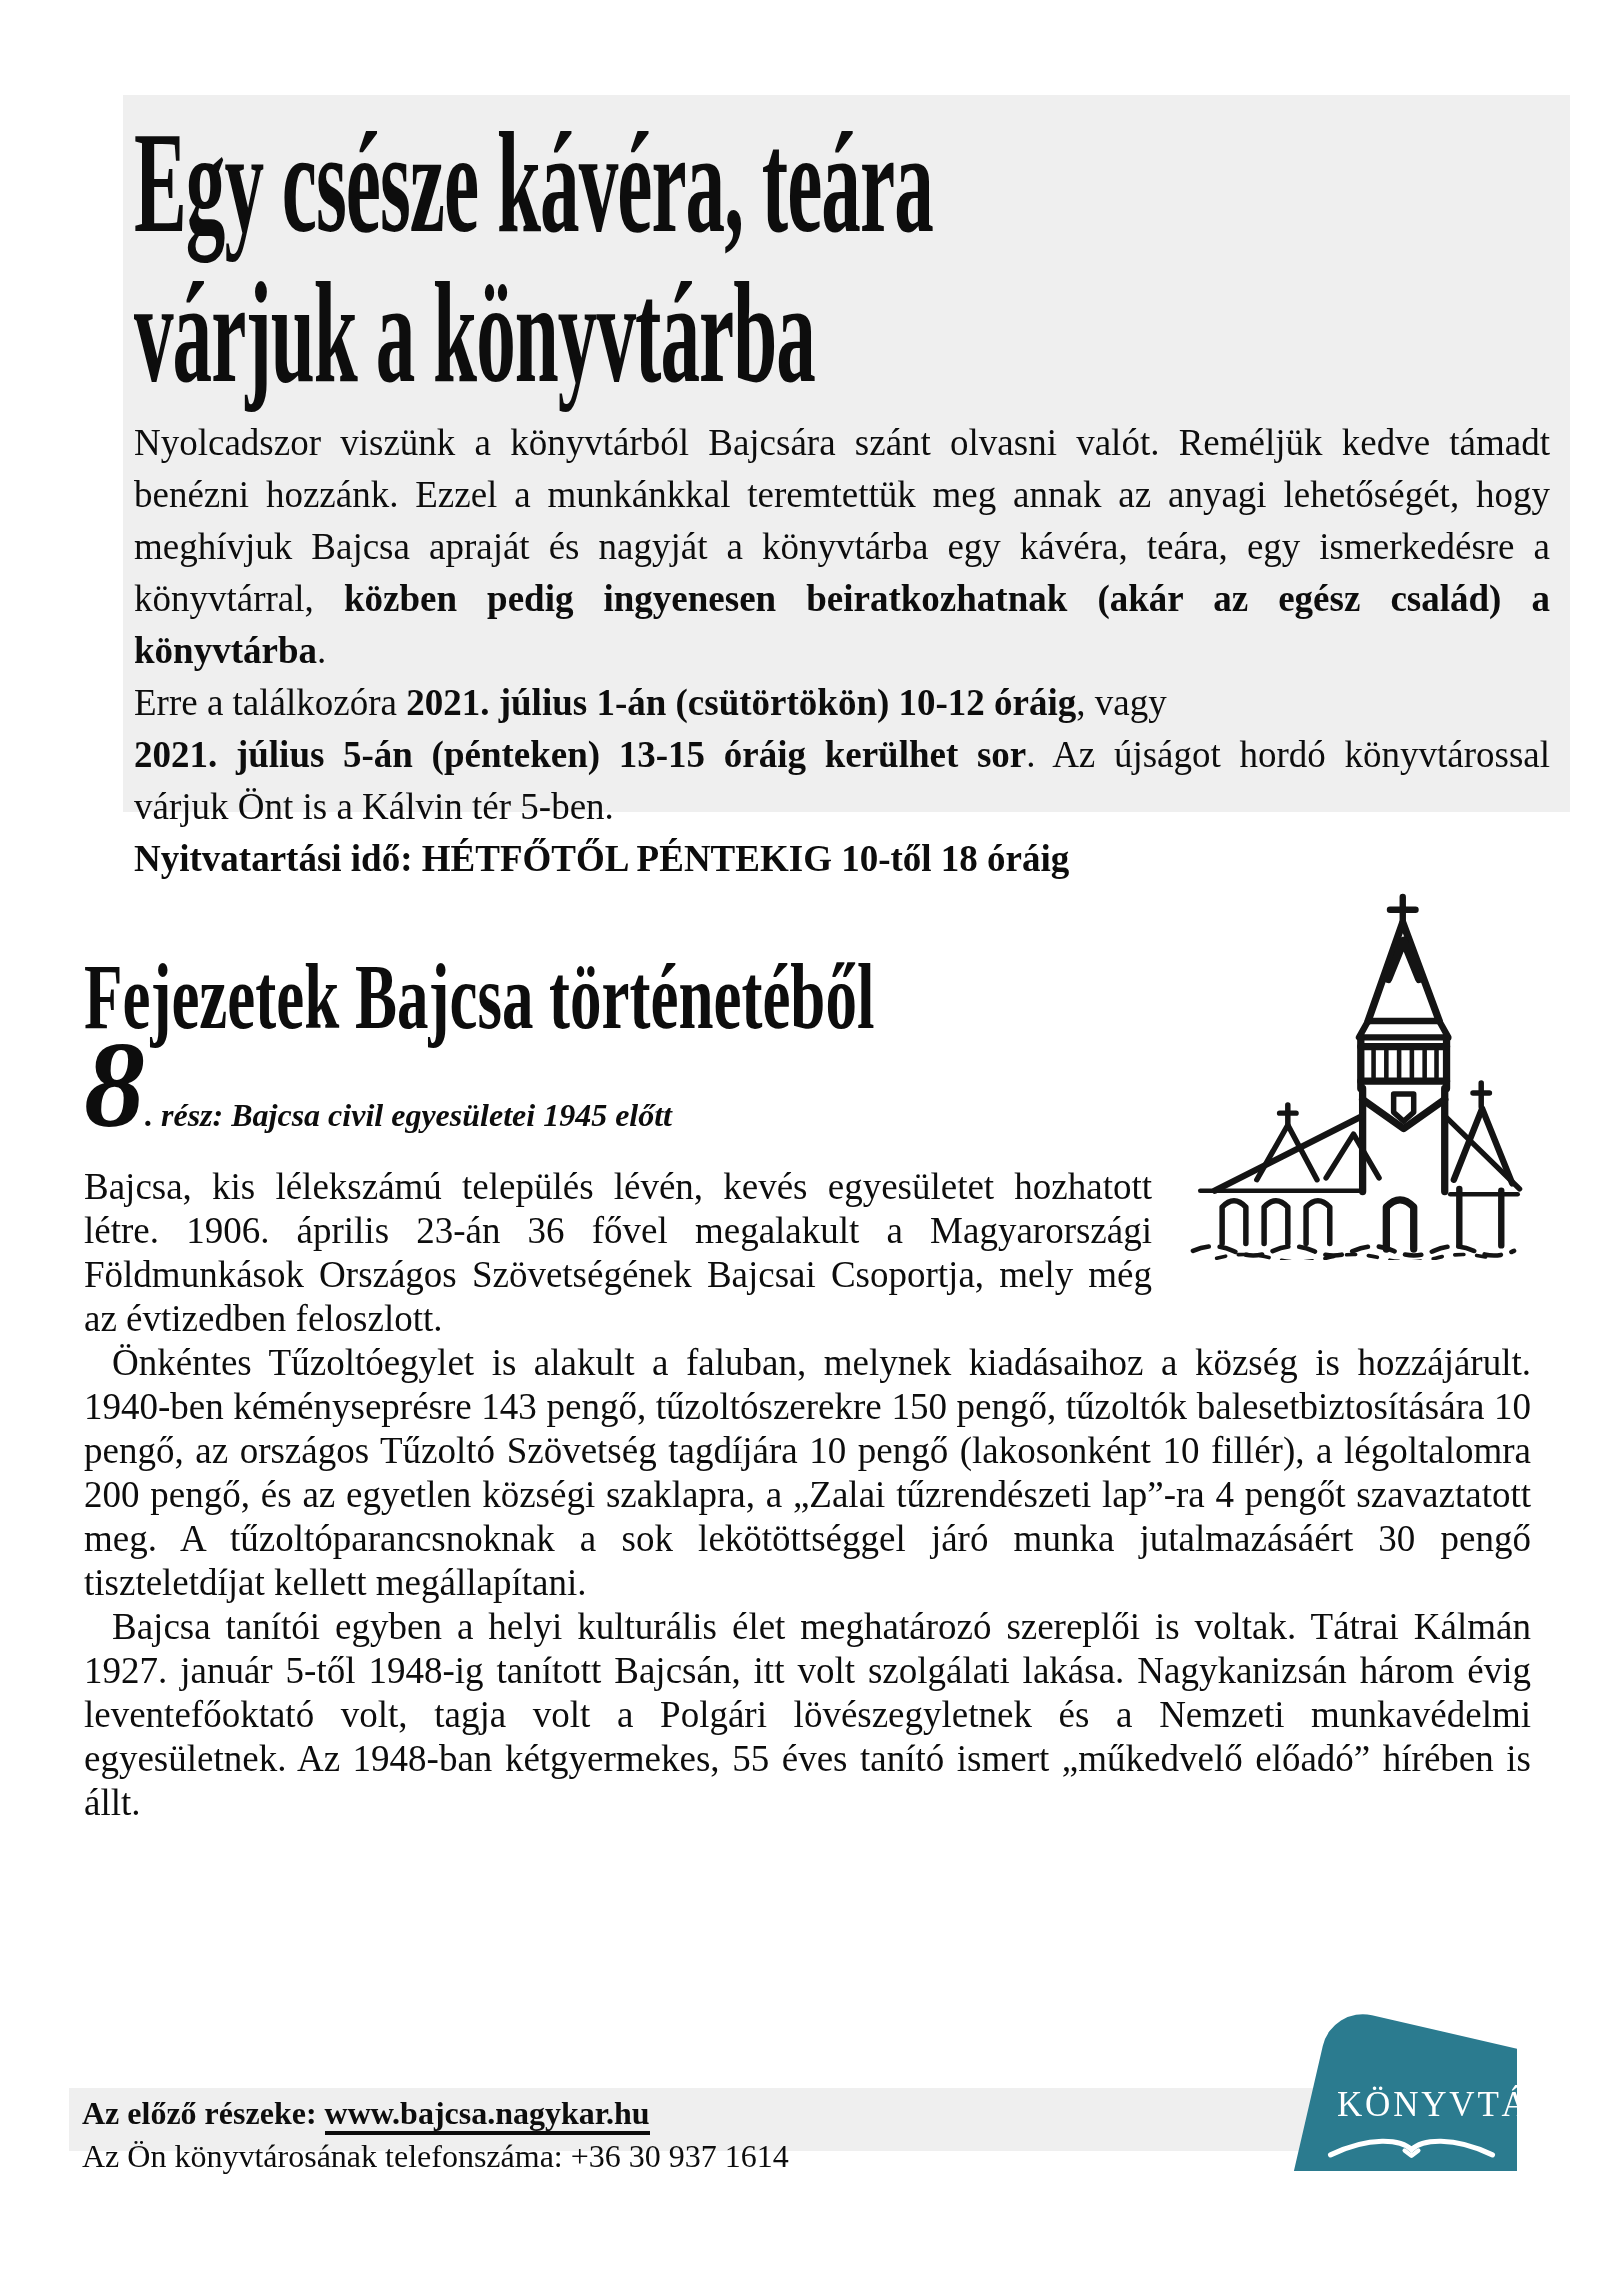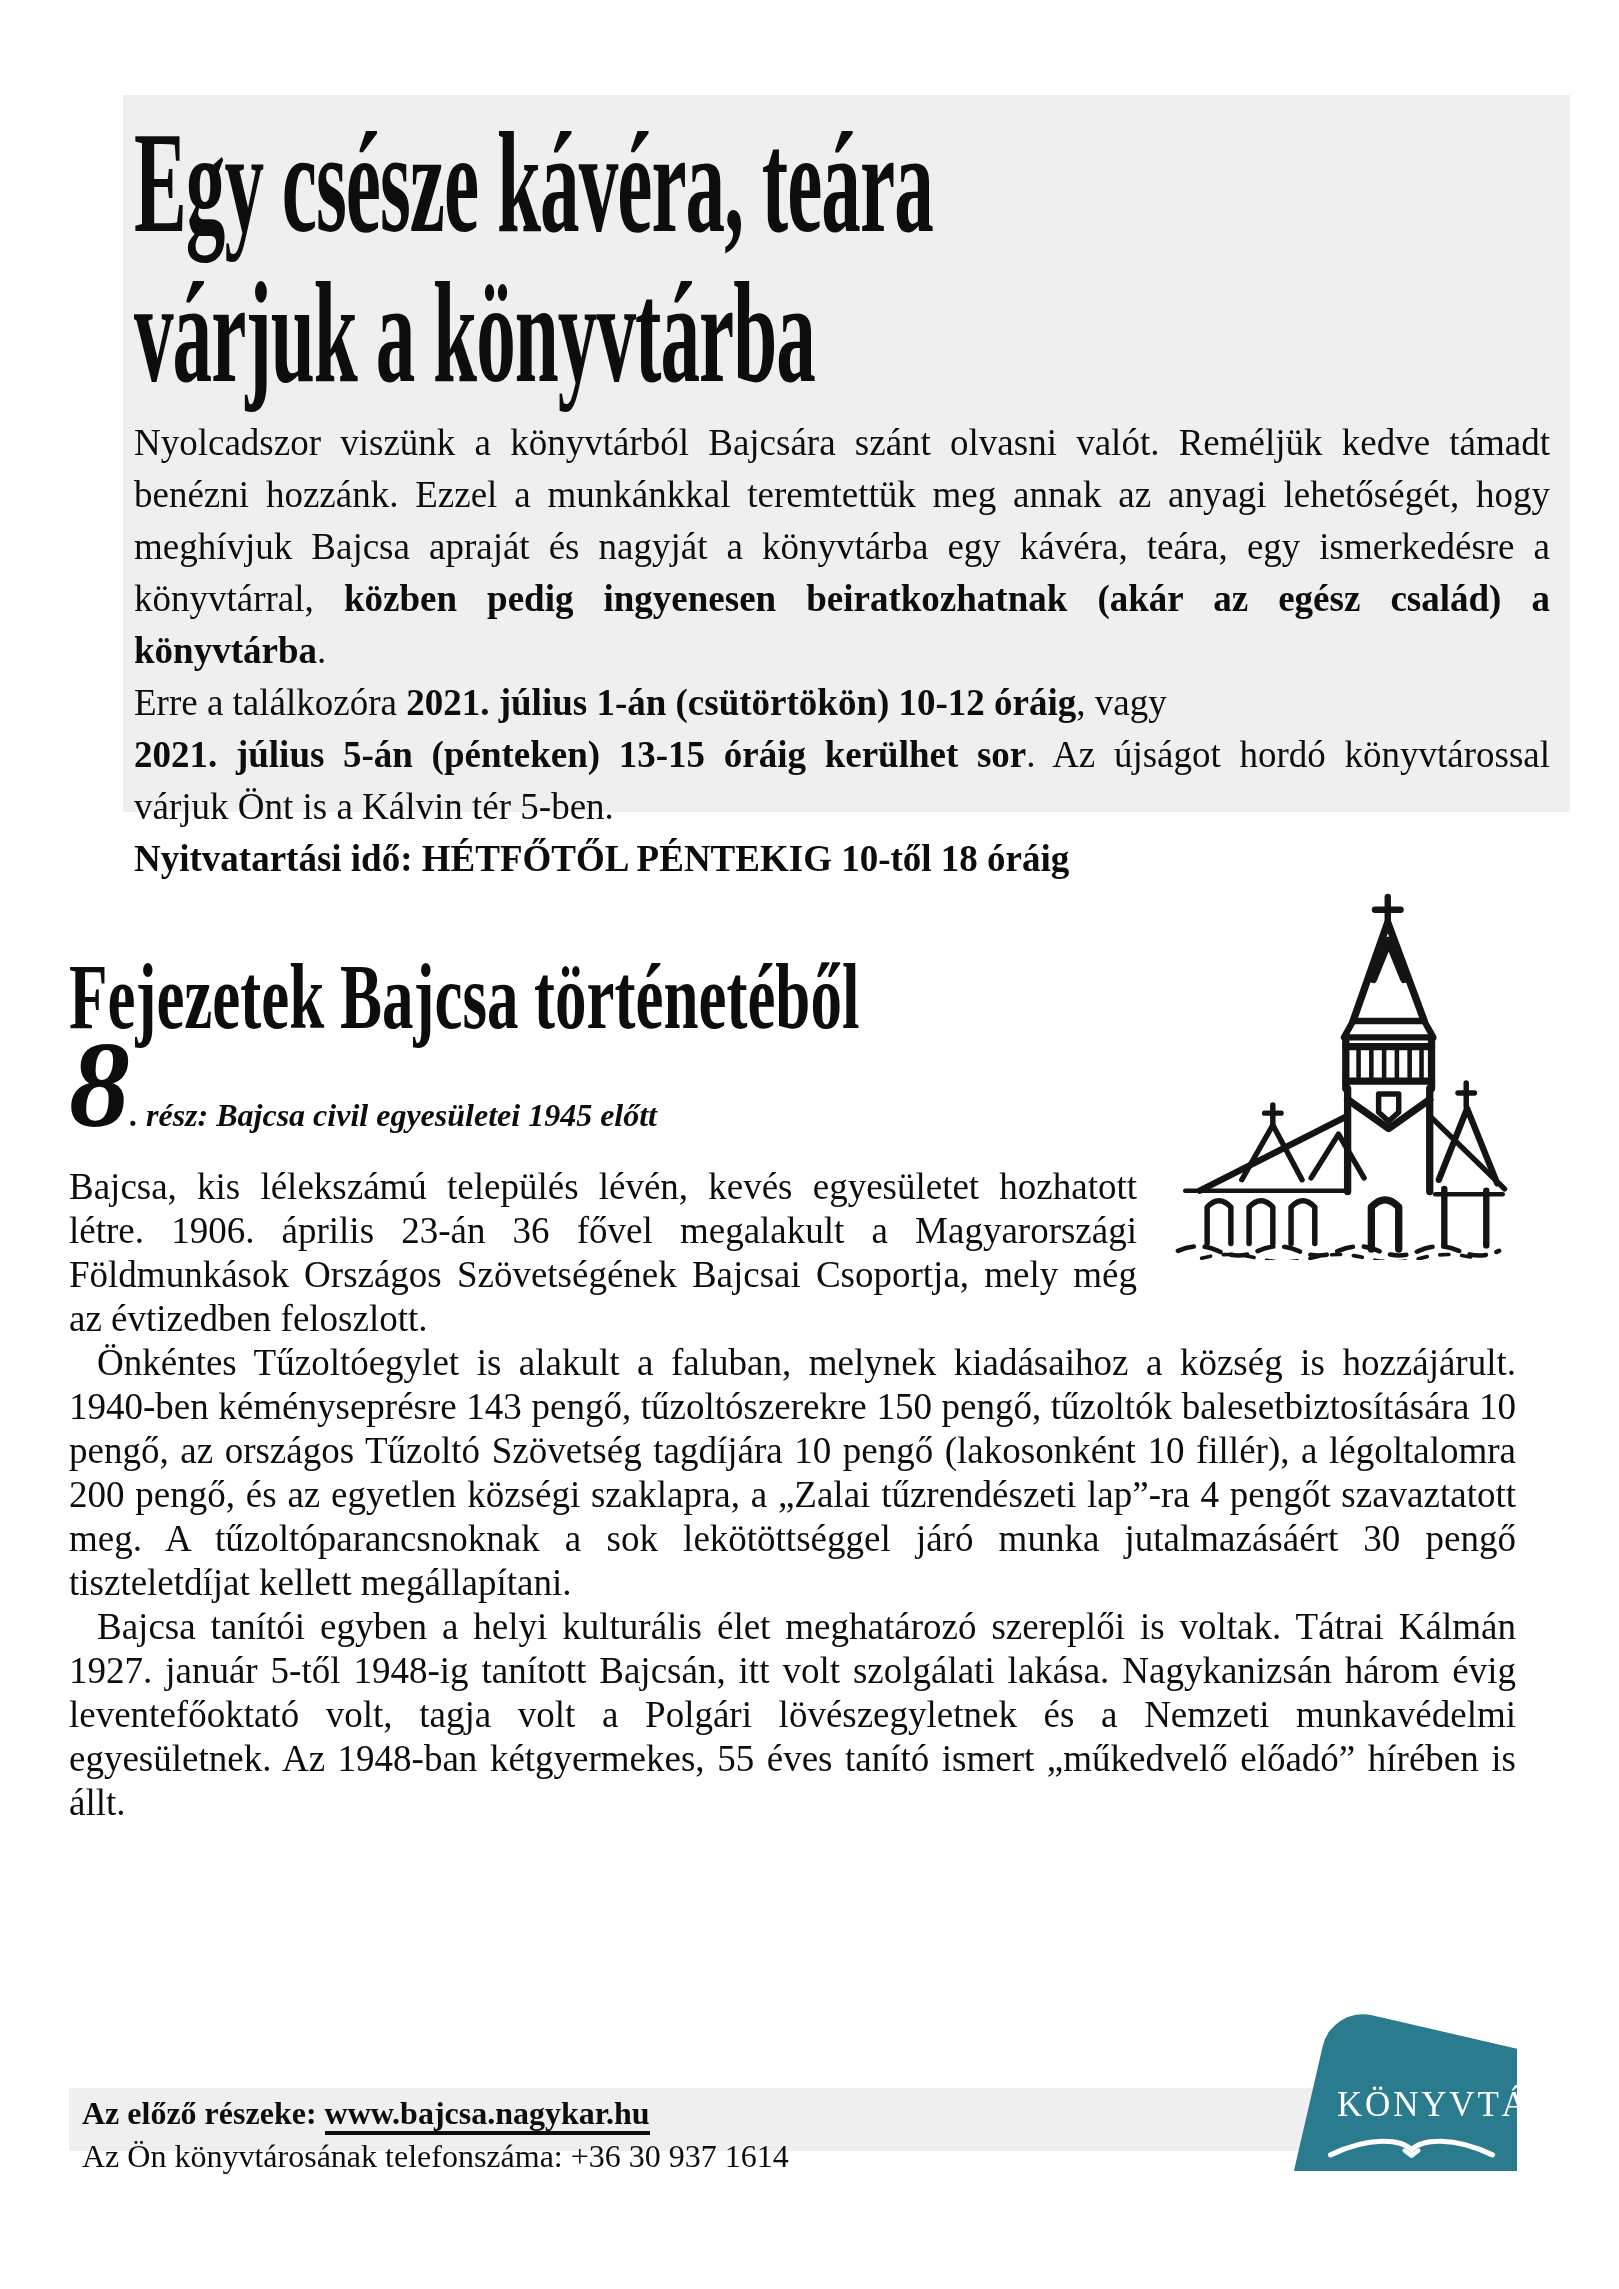--- a/index.html
+++ b/index.html
@@ -18,21 +18,21 @@
     padding:13px 20px 16px 11px;
     margin-left:39px;
   }
   h1{margin:0 0 9.2px 0;padding:0;font-weight:bold;}
   .tl{display:block;white-space:nowrap;font-size:144px;line-height:150px;
       transform:scaleX(0.55);transform-origin:0 50%;letter-spacing:-1.8px;}
   .intro-box p{margin:0;font-size:37px;line-height:52px;}
   .j{text-align:justify;}
   .b{font-weight:bold;}
   
-  .history{position:absolute;left:69px;top:946px;width:1447px;}
+  .history{position:absolute;left:84px;top:946px;width:1447px;}
   .church{float:right;width:355px;height:374px;margin:-60px 0 13px 24px;}
   h2{margin:0;padding:0;font-weight:bold;font-size:94px;line-height:100px;white-space:nowrap;}
   .h2s{display:inline-block;transform:scaleX(0.67);transform-origin:0 50%;}
   .sub{margin:20px 0 31px 0;font-weight:bold;font-style:italic;white-space:nowrap;}
   .sub .num{font-size:122px;line-height:37px;vertical-align:baseline;}
   .sub .rest{font-size:32px;}
   .history p.body{margin:0;font-size:37px;line-height:44px;text-align:justify;}
   .ind{text-indent:28px;}
   
   .fband{

